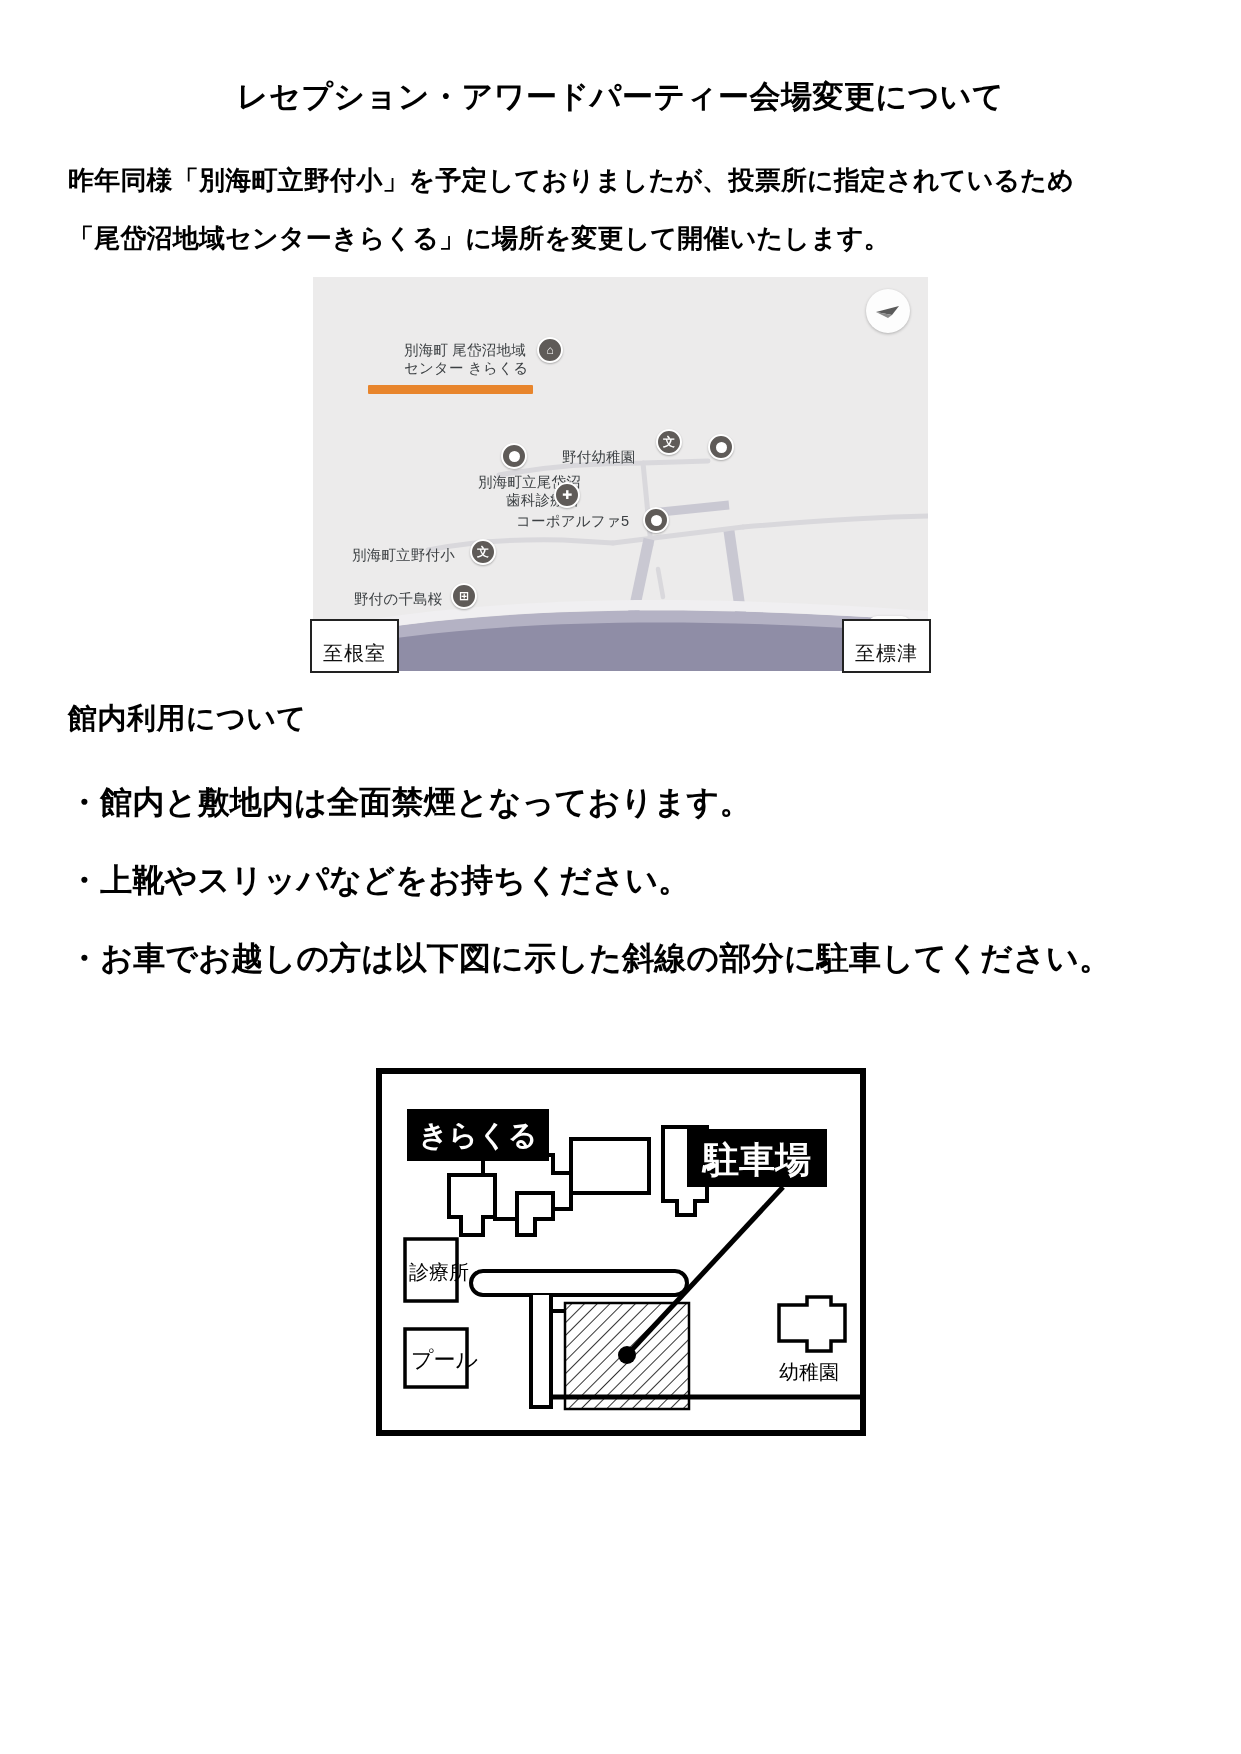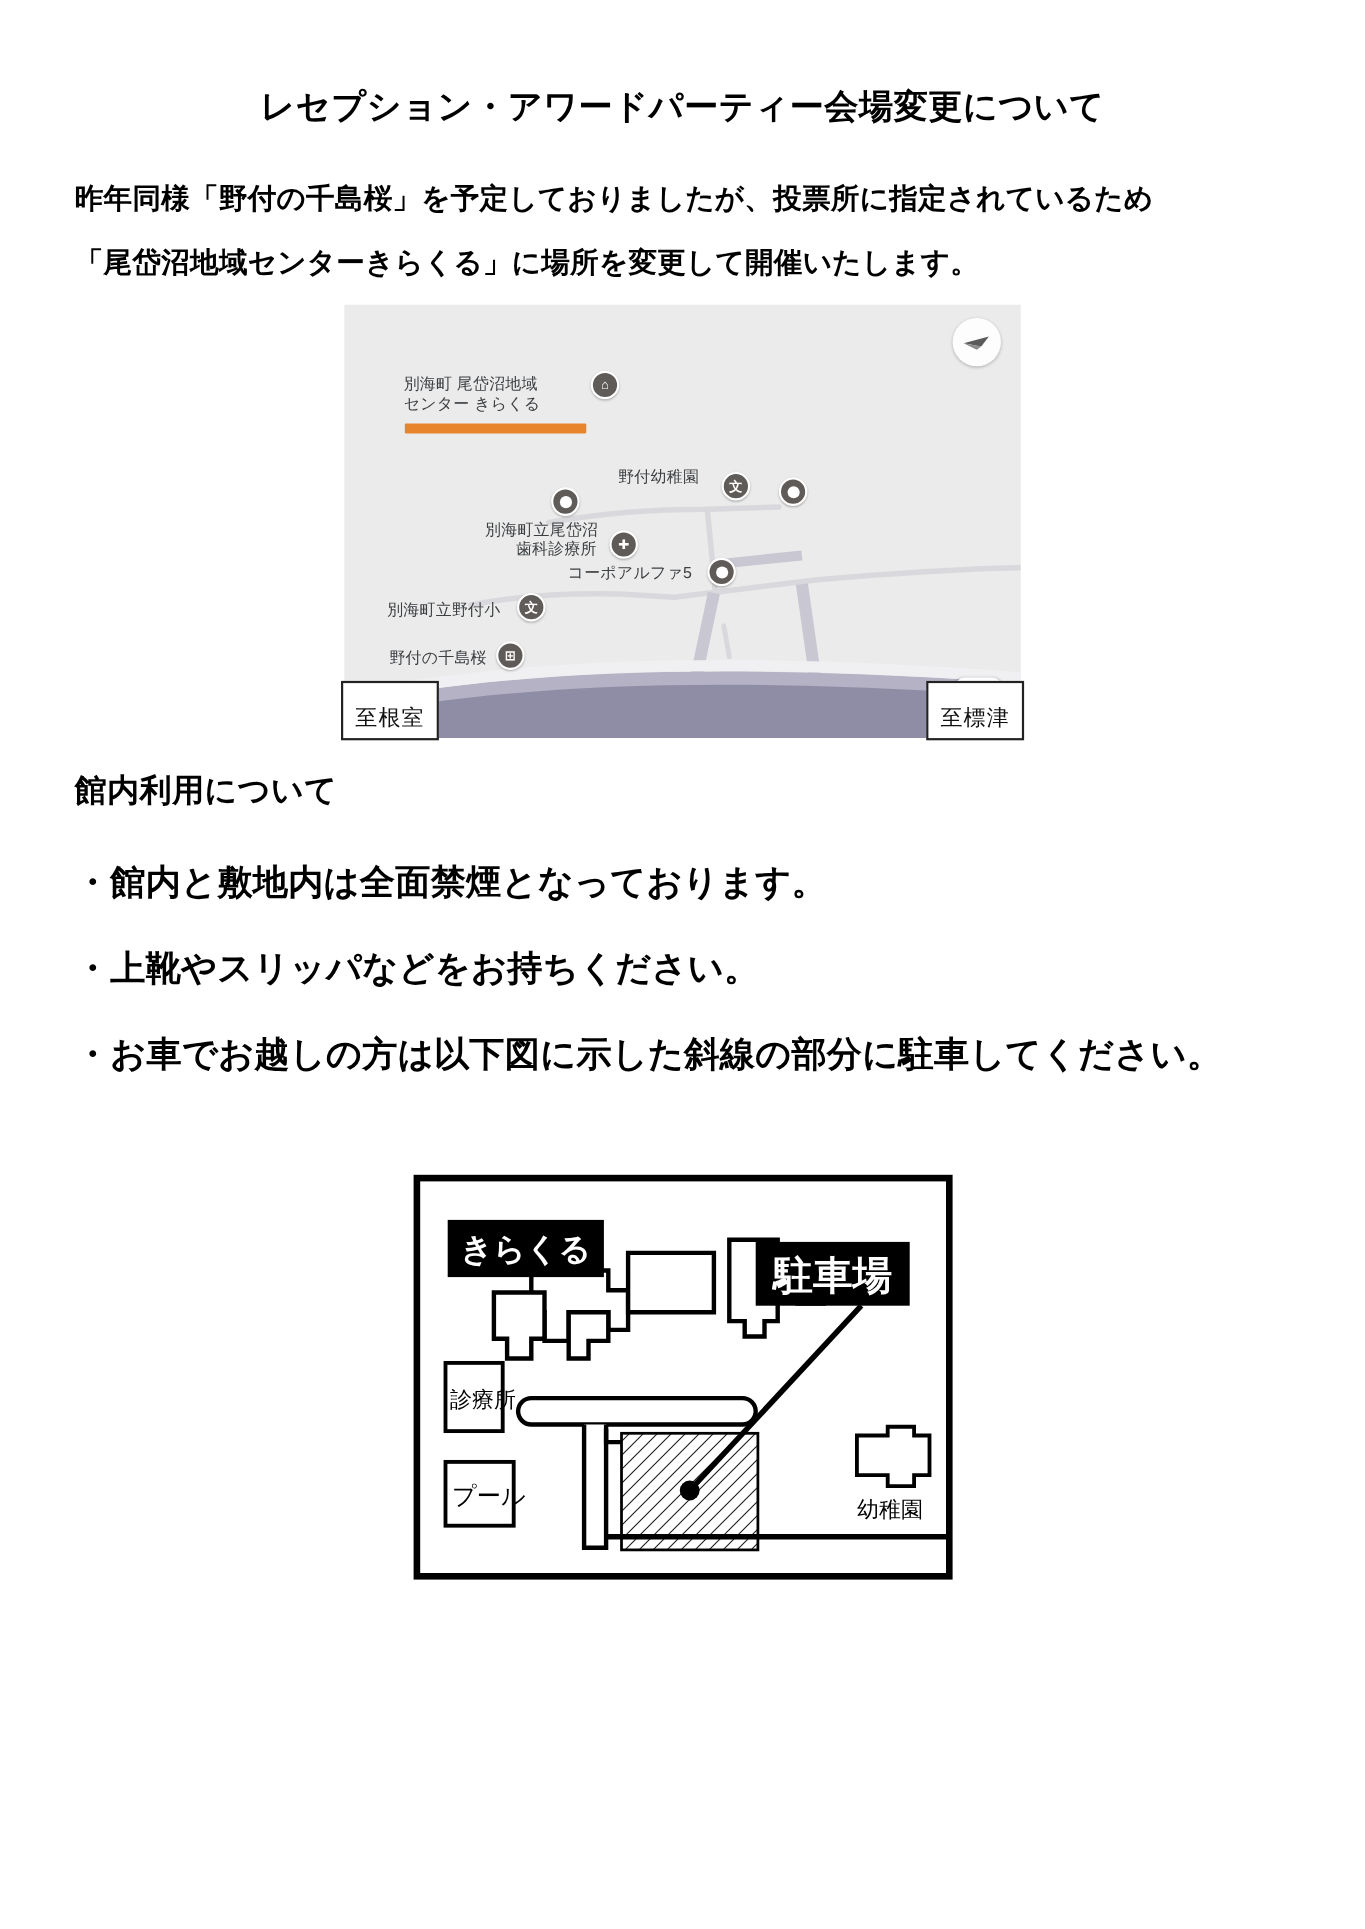--- a/index.html
+++ b/index.html
@@ -81,21 +81,21 @@
 
   .map-label {
     position: absolute;
     font-family: "Liberation Sans", "DejaVu Sans", sans-serif;
     font-size: 14.5px;
     color: #3c4043;
     white-space: nowrap;
     line-height: 1.22;
     letter-spacing: 0.2px;
   }
-  .map-label.two-line { line-height: 1.25; text-align: left; }
+  .map-label.two-line { line-height: 1.25; text-align: left; margin-left: 37px; }
 
   .hl-bar {
     position: absolute;
     background: #e8852c;
     height: 9px;
     border-radius: 1px;
   }
 
   
   .pin {
@@ -188,21 +188,21 @@
   }
   .plan-svg { display: block; }
 </style>
 </head>
 <body>
 
 <div class="page">
 
   <h1 class="doc-title">レセプション・アワードパーティー会場変更について</h1>
 
-  <p class="para l1">昨年同様「野付の千島桜」を予定しておりましたが、投票所に指定されているため</p>
+  <p class="para l1">昨年同様「別海町立野付小」を予定しておりましたが、投票所に指定されているため</p>
   <p class="para l2">「尾岱沼地域センターきらくる」に場所を変更して開催いたします。</p>
 
   <div class="map-wrap">
     <div class="map">
 
       <svg class="map-svg" viewBox="0 0 615 394" preserveAspectRatio="none">
 
         <g stroke="#d9d8dc" fill="none" stroke-linecap="round">
           <path d="M186 198 C 230 190, 280 186, 330 186 L 395 184" stroke-width="5"></path>
           <path d="M 330 186 L 338 268" stroke-width="5"></path>
@@ -235,21 +235,21 @@
         <span>センター きらくる</span>
       </div>
       <div class="hl-bar" style="left:55px; top:108px; width:165px;"></div>
 
       <div class="pin" style="left:224px; top:60px;">
         <div class="tail"></div>
           <div class="bubble"></div>
         <div class="glyph">⌂</div>
       </div>
 
-      <div class="map-label" style="left:249px; top:149px;">野付幼稚園</div>
+      <div class="map-label" style="left:249px; top:172px;">野付幼稚園</div>
       <div class="pin" style="left:343px; top:152px;">
         <div class="tail"></div>
           <div class="bubble"></div>
         <div class="glyph">文</div>
       </div>
 
       <div class="pin dot" style="left:188px; top:166px;">
         <div class="tail"></div>
           <div class="bubble"></div>
           <div class="inner"></div>

